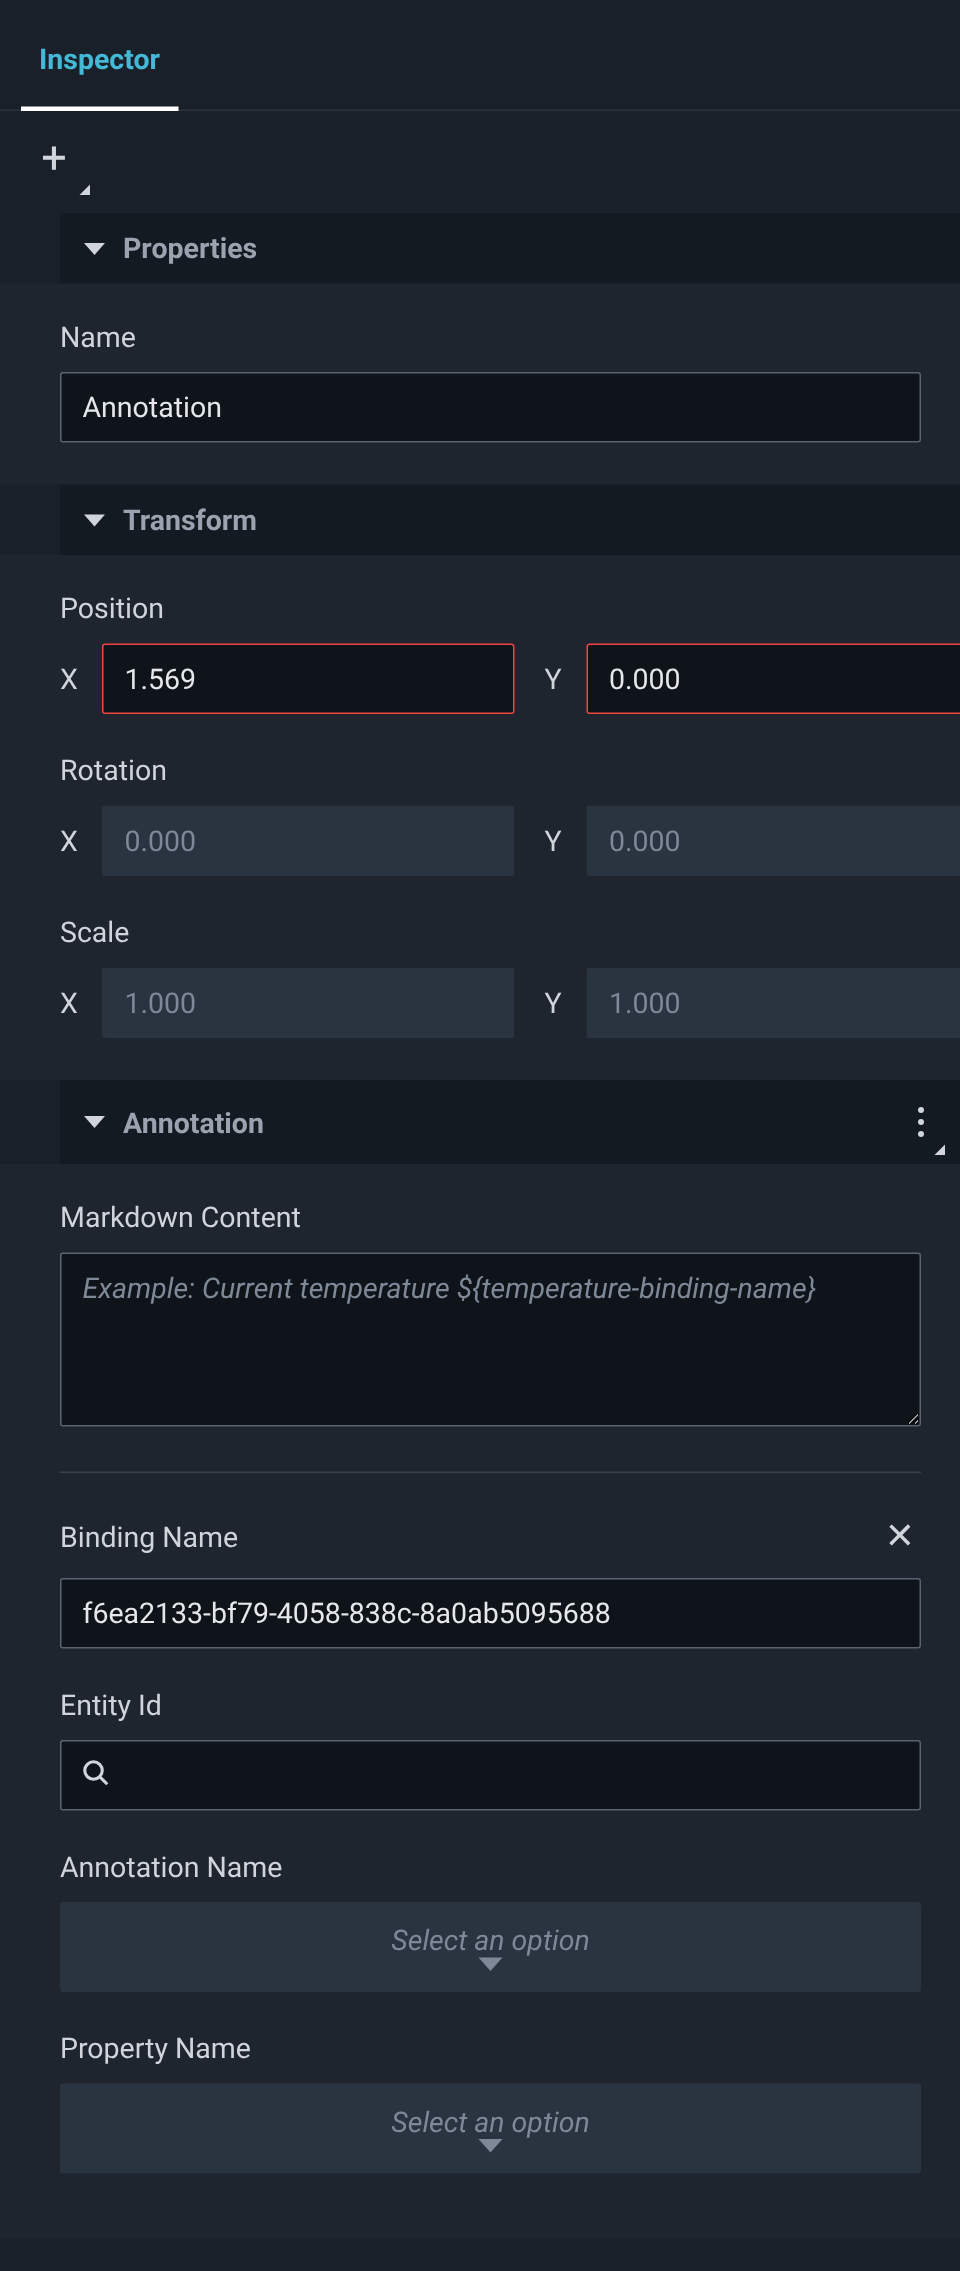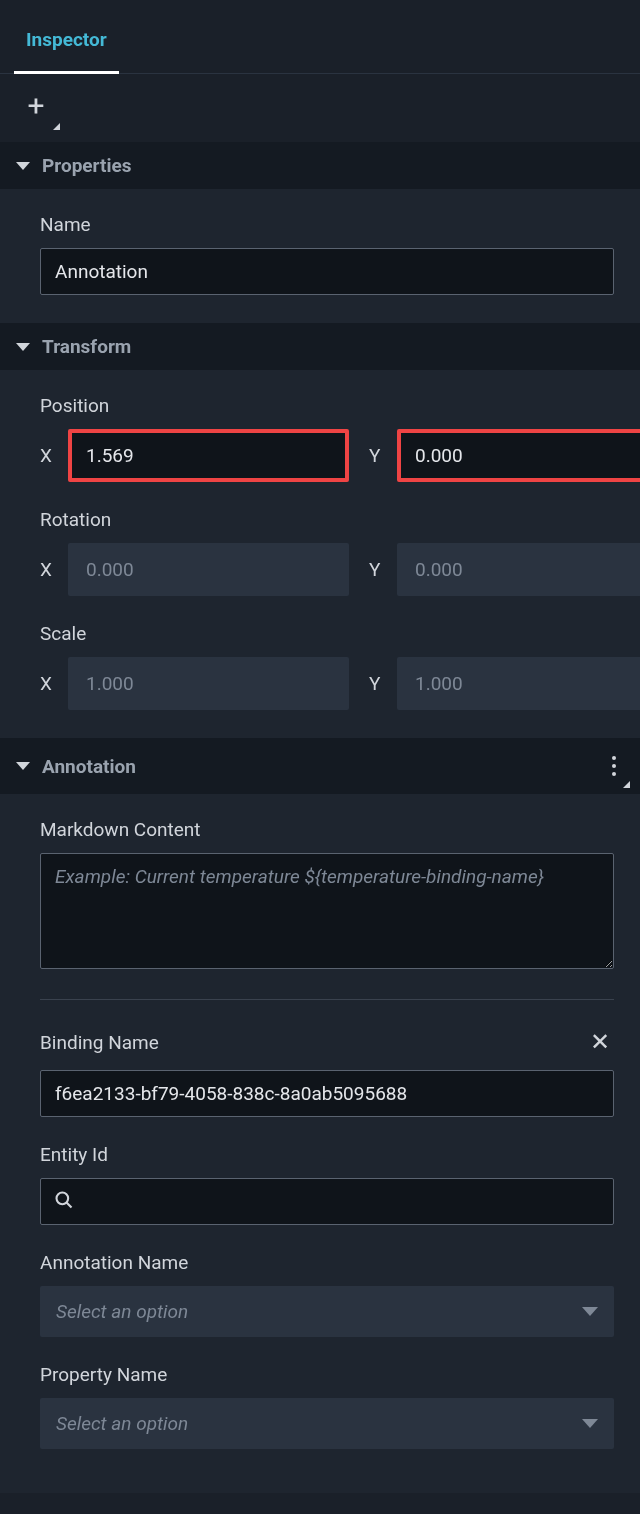--- a/index.html
+++ b/index.html
@@ -56,20 +56,21 @@
 .section-header {
   display: flex;
   align-items: center;
   background: #141a22;
   padding: 12px 16px;
   font-size: 19px;
   font-weight: 700;
   color: #9aa3af;
   cursor: pointer;
   position: relative;
+  margin-left: 40px;
 }
 .section-header .caret {
   width: 0; height: 0;
   border-left: 7px solid transparent;
   border-right: 7px solid transparent;
   border-top: 8px solid #d1d5db;
   margin-right: 12px;
 }
 .section-header .kebab {
   margin-left: auto;
@@ -129,21 +130,21 @@
   gap: 12px;
 }
 .axis-label {
   font-size: 19px;
   color: #d1d5db;
   width: 16px;
 }
 .num-input {
   flex: 1;
   background: #0f141a;
-  border: 4px solid #ef4444;
+  border: 1px solid #ef4444;
   color: #e5e7eb;
   font-size: 19px;
   padding: 11px 14px;
   border-radius: 2px;
   font-family: inherit;
 }
 .num-input.disabled {
   background: #2a3340;
   border-color: transparent;
   color: #7e8896;
@@ -191,20 +192,21 @@
   border: none;
   color: #7e8896;
   font-size: 19px;
   font-style: italic;
   padding: 14px 16px;
   border-radius: 2px;
   display: flex;
   align-items: center;
   justify-content: space-between;
   cursor: pointer;
+  flex-direction: column;
 }
 .select-box .tri {
   width: 0; height: 0;
   border-left: 8px solid transparent;
   border-right: 8px solid transparent;
   border-top: 9px solid #7e8896;
 }
 .field-group { margin-bottom: 26px; }
 .field-group:last-child { margin-bottom: 16px; }
 </style>

